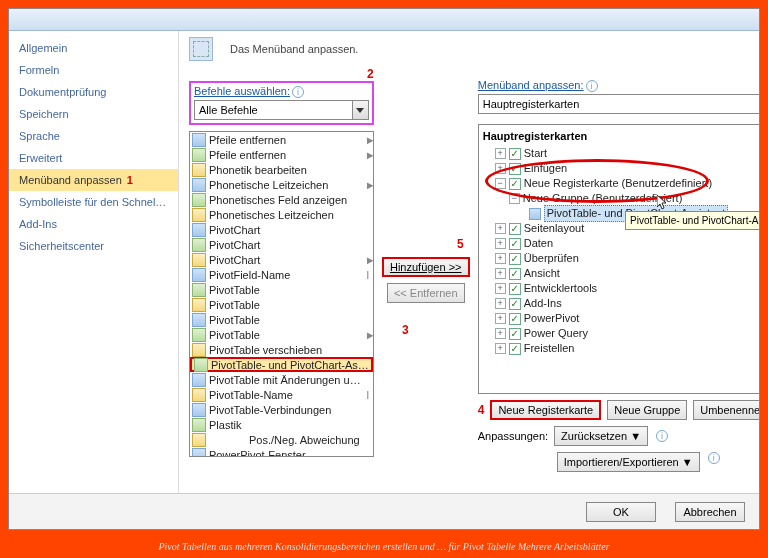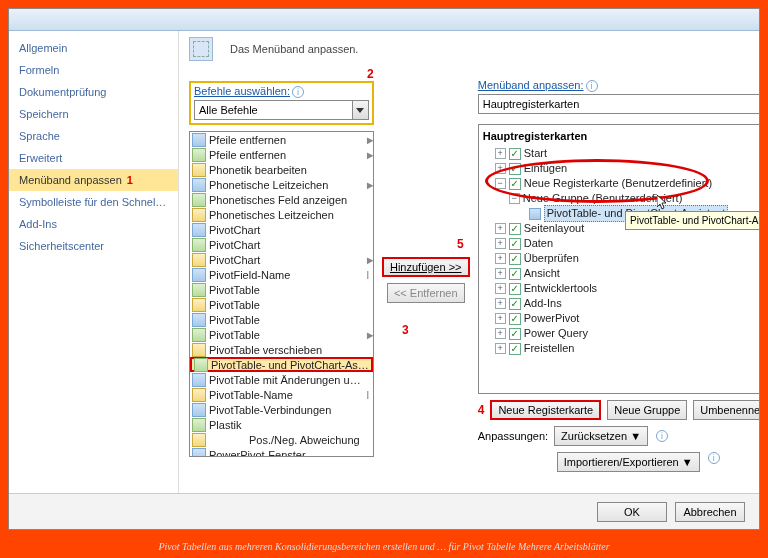--- a/index.html
+++ b/index.html
@@ -17,40 +17,40 @@
 .pageicon::after{content:"";position:absolute;top:3px;left:3px;right:3px;bottom:3px;border:1px dashed #8aa;}
 .row { display: flex; gap: 10px; }
 .col { display: flex; flex-direction: column; }
 .label { color: #333; margin-bottom: 2px; }
 .link { color: #1a5aa8; text-decoration: underline; cursor: pointer; }
 .ann-num { color: #d00; font-weight: bold; font-size: 12px; }
 .dropdown { display:flex; border:1px solid #888; background:#fff; height:20px; align-items:center; }
 .dropdown span { flex:1; padding:0 4px; }
 .ddbtn { width:16px; height:100%; border-left:1px solid #888; background:linear-gradient(#f4f4f4,#ddd); display:flex; align-items:center; justify-content:center; cursor:pointer;}
 .tri { width:0;height:0;border-left:4px solid transparent;border-right:4px solid transparent;border-top:5px solid #333;}
-.redbox { border:2px solid #eab308; padding:2px 3px 3px 3px; }
+.redbox { border:2px solid #d946ef; padding:2px 3px 3px 3px; }
 .listbox { border:1px solid #888; background:#fff; overflow-y:scroll; height:326px; }
 .treebox { border:1px solid #888; background:#fff; overflow:hidden; height:270px; padding:4px 2px; position:relative; line-height:15px;}
 .li { display:flex; align-items:center; gap:3px; height:15px; padding:0 2px; white-space:nowrap; color:#222; }
 .li .ic { width:14px; height:14px; background:linear-gradient(#cfe3f7,#a8c9eb); border:1px solid #7aa7d4; flex:none;}
 .li .ic.g { background:linear-gradient(#dff0d2,#b8dc9f); border-color:#8ab56e;}
 .li .ic.y { background:linear-gradient(#fcefc4,#f3d97c); border-color:#c9a83d;}
 .sub { width:6px; flex:none; text-align:center; color:#888; }
 .selrow { background:#fde9a8; border:2px solid #d00; }
 .midbtns { display:flex; flex-direction:column; gap:6px; align-items:center; justify-content:center; width:84px; }
 .btn { border:1px solid #888; background:linear-gradient(#f7f7f7,#e3e3e3); padding:2px 6px; height:20px; display:flex; align-items:center; justify-content:center; cursor:pointer; white-space:nowrap; }
 .btn.dis { color:#888; }
 .exp { width:11px; height:11px; border:1px solid #9aa; background:#fff; display:flex; align-items:center; justify-content:center; font-size:9px; line-height:9px; color:#557; flex:none; cursor:pointer;}
 .cb { width:12px; height:12px; border:1px solid #6a8; background:#fff; display:flex; align-items:center; justify-content:center; color:#2a7d2a; font-size:10px; flex:none;}
 .ind1 { padding-left:14px; }
 .ind2 { padding-left:28px; }
 .ind3 { padding-left:48px; white-space: nowrap; }
 .oval { position:absolute; border:3px solid #d00; border-radius:50%; pointer-events:none; }
 .botrow { display:flex; gap:6px; margin-top:6px; }
-.footer { position:absolute; bottom:0; left:0; right:0; height:36px; border-top:1px solid #ccc; background:#f3f3f3; display:flex; align-items:center; justify-content:flex-end; gap:8px; padding:0 14px; }
+.footer { position:absolute; bottom:0; left:0; right:0; height:36px; border-top:1px solid #ccc; background:#f3f3f3; display:flex; align-items:center; justify-content:flex-end; gap:19px; padding:0 14px; }
 .footer .btn { min-width:70px; }
 .tooltip { position:absolute; background:#ffffe1; border:1px solid #888; padding:1px 4px; font-size:10px; white-space:nowrap; z-index:5;}
 .caption { position:absolute; bottom:6px; left:0; right:0; text-align:center; color:#ddd; font-size:10px; font-family: Georgia, serif; font-style: italic; }
 .info-icon { display:inline-block; width:12px; height:12px; border-radius:50%; border:1px solid #7aa7d4; color:#7aa7d4; font-size:9px; line-height:10px; text-align:center; margin-left:2px;}
 .cursor { position:absolute; width:12px; height:16px; pointer-events:none; z-index:6;}
 .cursor svg { width:12px; height:16px; }
 </style>
 </head>
 <body>
 

